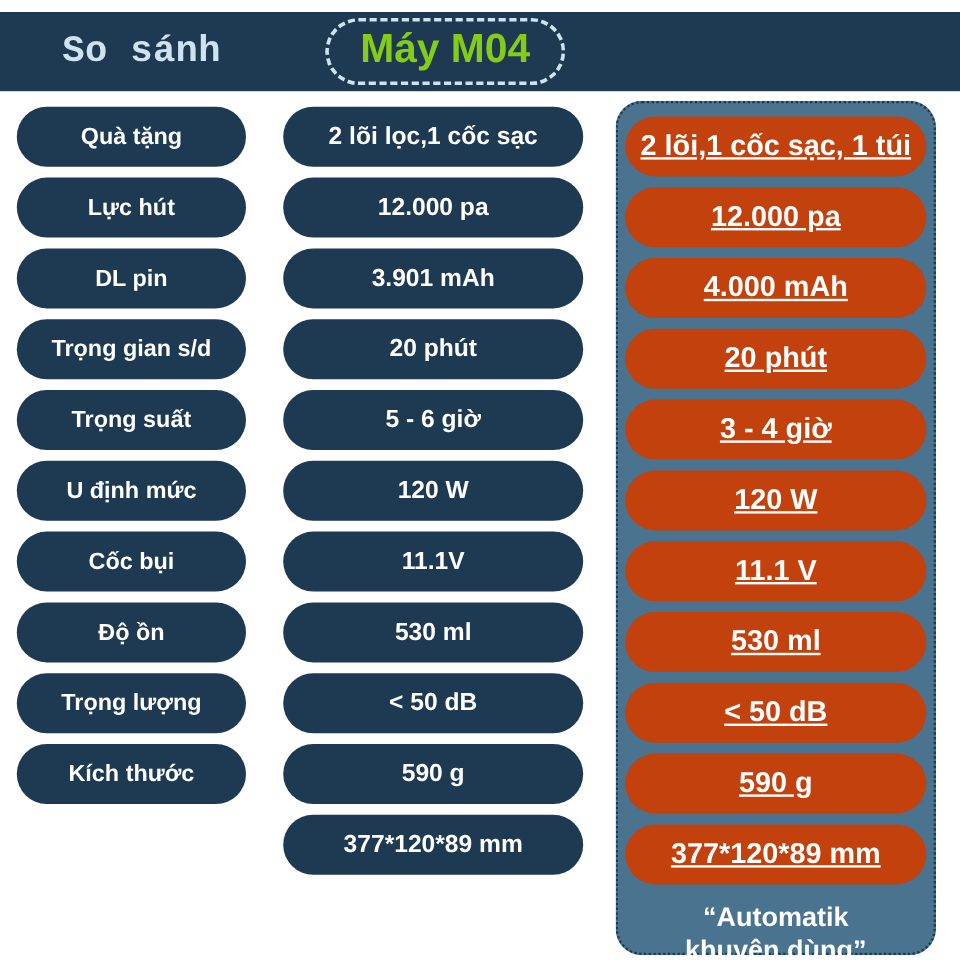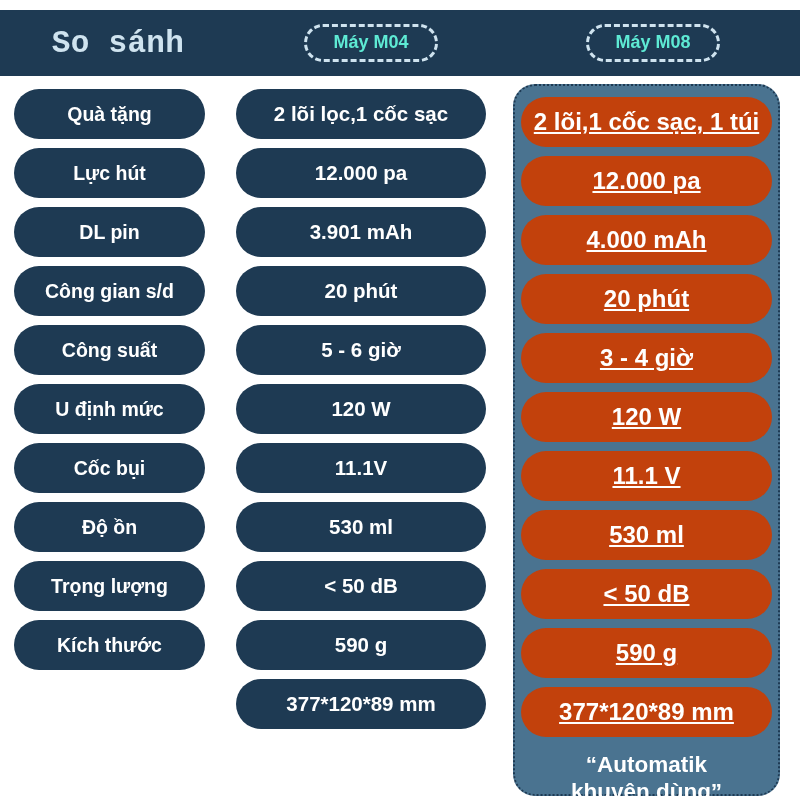--- a/index.html
+++ b/index.html
@@ -41,22 +41,22 @@
     display: flex;
     justify-content: center;
     align-items: center;
   }
   .header-chip-wrap.m08 {
     width: 294px;
   }
   .header-chip {
     border: 3px dashed #cfe3ef;
     border-radius: 30px;
-    color: #5eead4;
-    font-size: 18px;
+    color: #84cc16;
+    font-size: 34px;
     font-weight: bold;
     padding: 6px 26px 8px 26px;
     white-space: nowrap;
     line-height: 1.05;
   }
 
   
   .table-area {
     position: absolute;
     left: 0;
@@ -149,37 +149,34 @@
   }
 </style>
 </head>
 <body>
 
 <div class="header-bar">
   <div class="header-title">So sánh</div>
   <div class="header-chip-wrap">
     <div class="header-chip">Máy M04</div>
   </div>
-  <div class="header-chip-wrap m08">
-    <div class="header-chip">Máy M08</div>
-  </div>
 </div>
 
 <div class="table-area">
 
   <div class="highlight-panel"></div>
 
   <div class="columns">
 
     <div class="col col-label">
       <div class="pill">Quà tặng</div>
       <div class="pill">Lực hút</div>
       <div class="pill">DL pin</div>
-      <div class="pill">Công gian s/d</div>
-      <div class="pill">Công suất</div>
+      <div class="pill">Trọng gian s/d</div>
+      <div class="pill">Trọng suất</div>
       <div class="pill">U định mức</div>
       <div class="pill">Cốc bụi</div>
       <div class="pill">Độ ồn</div>
       <div class="pill">Trọng lượng</div>
       <div class="pill">Kích thước</div>
     </div>
 
     <div class="col col-m04">
       <div class="pill">2 lõi lọc,1 cốc sạc</div>
       <div class="pill">12.000 pa</div>

